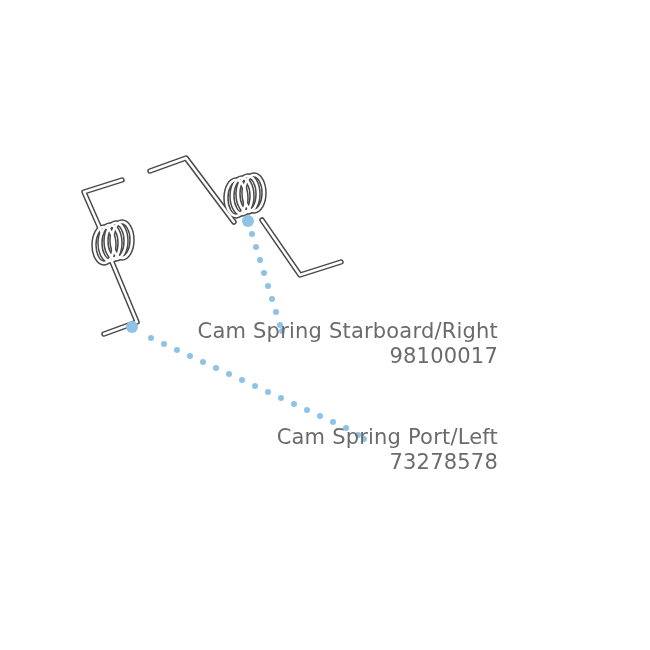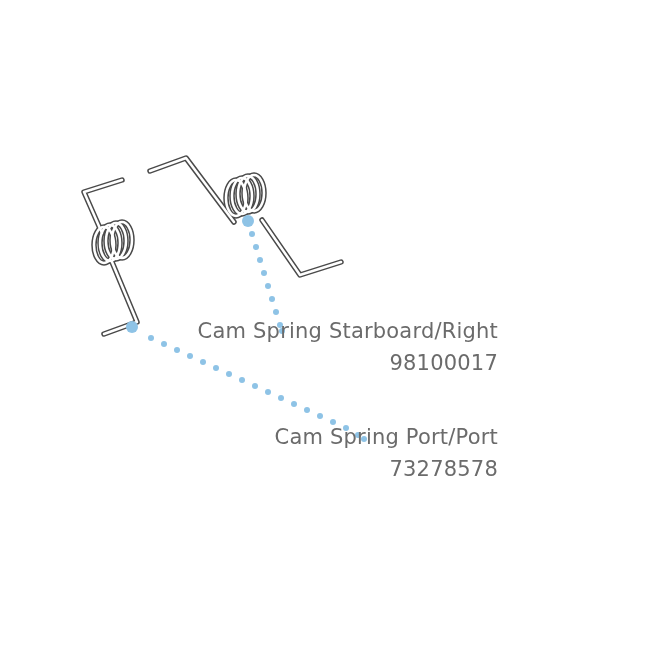--- a/index.html
+++ b/index.html
@@ -14,21 +14,21 @@
       position: absolute;
       font-family: "DejaVu Sans", sans-serif;
       color: #6b6b6b;
       font-size: 21px;
       letter-spacing: 0.2px;
       text-align: right;
       white-space: nowrap;
       line-height: 1.2;
     }
     .label .name { display: block; }
-    .label .part { display: block; margin-top: 7px; }
+    .label .part { display: block; }
     #label-right { right: 18px; top: 319px; }
     #label-left { right: 18px; top: 425px; }
   </style>
 </head>
 <body>
 
 <div class="canvas">
   <svg class="art" width="650" height="650" viewBox="0 0 650 650">
 
     <g fill="none" stroke="#4a4a4a" stroke-width="5.5" stroke-linecap="round" stroke-linejoin="round">
@@ -100,16 +100,16 @@
       <circle cx="364" cy="439" r="3"></circle>
     </g>
   </svg>
 
   <div class="label" id="label-right">
     <span class="name">Cam Spring Starboard/Right</span>
     <span class="part">98100017</span>
   </div>
 
   <div class="label" id="label-left">
-    <span class="name">Cam Spring Port/Port</span>
+    <span class="name">Cam Spring Port/Left</span>
     <span class="part">73278578</span>
   </div>
 </div>
 
 </body></html>

